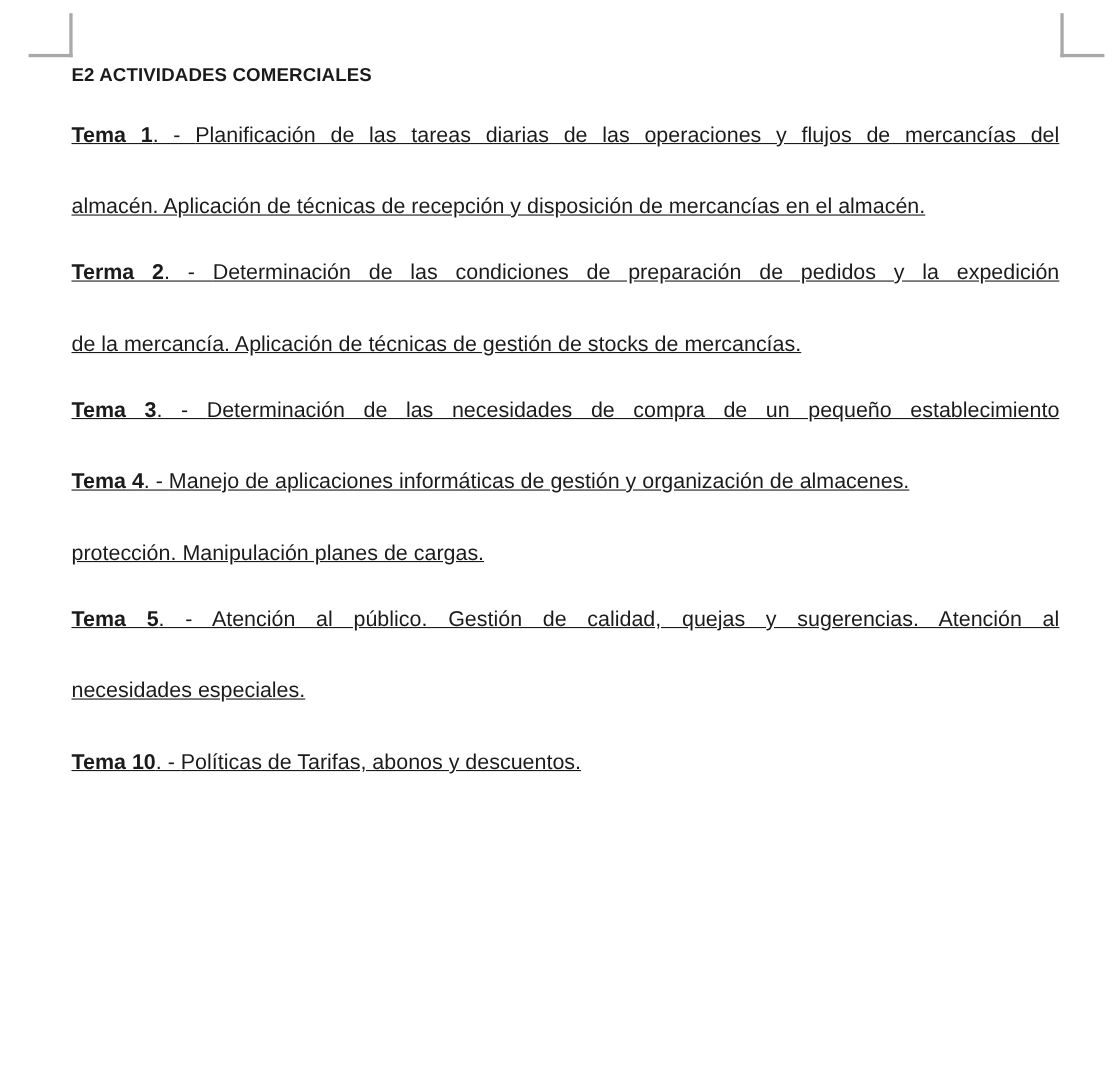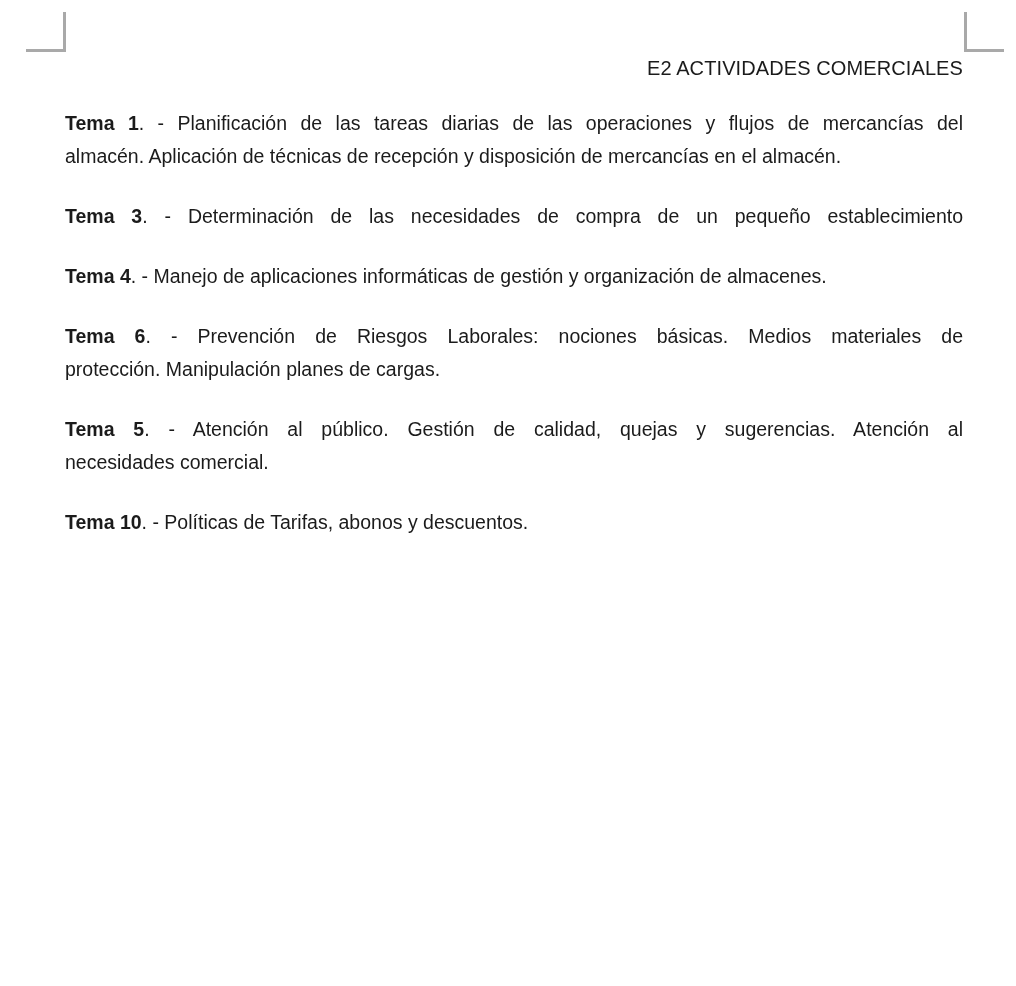--- a/index.html
+++ b/index.html
@@ -32,69 +32,73 @@
     border-bottom: 3px solid #a9a9a9;
   }
   .content {
     position: absolute;
     left: 65px;
     top: 52px;
     width: 898px;
   }
   .doc-title {
     margin: 0 0 22px 0;
-    font-size: 20px;
+    font-size: 17px;
     line-height: 33px;
-    font-weight: normal;
+    font-weight: bold;
     letter-spacing: 0.1px;
-    text-align: right;
   }
   .tema {
     margin: 0 0 27px 0;
+    text-decoration: underline;
   }
   .tema .line {
     font-size: 19.5px;
     line-height: 33px;
     text-align: justify;
     text-align-last: justify;
   }
   .tema .line.last {
     text-align: center;
     text-align-last: left;
+    margin-top: 32px;
   }
   .tema .tema-label {
     font-weight: bold;
   }
 </style>
 </head>
 <body>
 
 <div class="crop-mark tl"></div>
 <div class="crop-mark tr"></div>
 
 <div class="content">
   <h1 class="doc-title">E2 ACTIVIDADES COMERCIALES</h1>
   <div>
       <div class="tema">
         <div class="line"><span class="tema-label">Tema 1</span><span>. - </span><span>Planificación de las tareas diarias de las operaciones y flujos de mercancías del</span></div>
         <div class="line last">almacén. Aplicación de técnicas de recepción y disposición de mercancías en el almacén.</div>
       </div>
       <div class="tema">
+        <div class="line"><span class="tema-label">Terma 2</span><span>. - </span><span>Determinación de las condiciones de preparación de pedidos y la expedición</span></div>
+        <div class="line last">de la mercancía. Aplicación de técnicas de gestión de stocks de mercancías.</div>
+      </div>
+      <div class="tema">
         <div class="line"><span class="tema-label">Tema 3</span><span>. - </span><span>Determinación de las necesidades de compra de un pequeño establecimiento</span></div>
       </div>
       <div class="tema">
         <div class="line last"><span class="tema-label">Tema 4</span><span>. - </span><span>Manejo de aplicaciones informáticas de gestión y organización de almacenes.</span></div>
       </div>
       <div class="tema">
       </div>
       <div class="tema">
-        <div class="line"><span class="tema-label">Tema 6</span><span>. - </span><span>Prevención de Riesgos Laborales: nociones básicas. Medios materiales de</span></div>
         <div class="line last">protección. Manipulación planes de cargas.</div>
       </div>
       <div class="tema">
         <div class="line"><span class="tema-label">Tema 5</span><span>. - </span><span>Atención al público. Gestión de calidad, quejas y sugerencias. Atención al</span></div>
-        <div class="line last">necesidades comercial.</div>
+        <div class="line last">necesidades especiales.</div>
       </div>
       <div class="tema">
         <div class="line last"><span class="tema-label">Tema 10</span><span>. - </span><span>Políticas de Tarifas, abonos y descuentos.</span></div>
       </div>
     </div>
 </div>
 
 </body></html>

